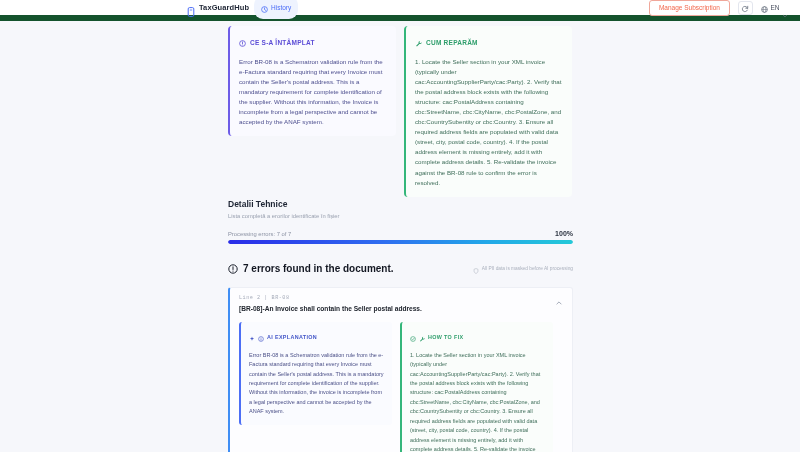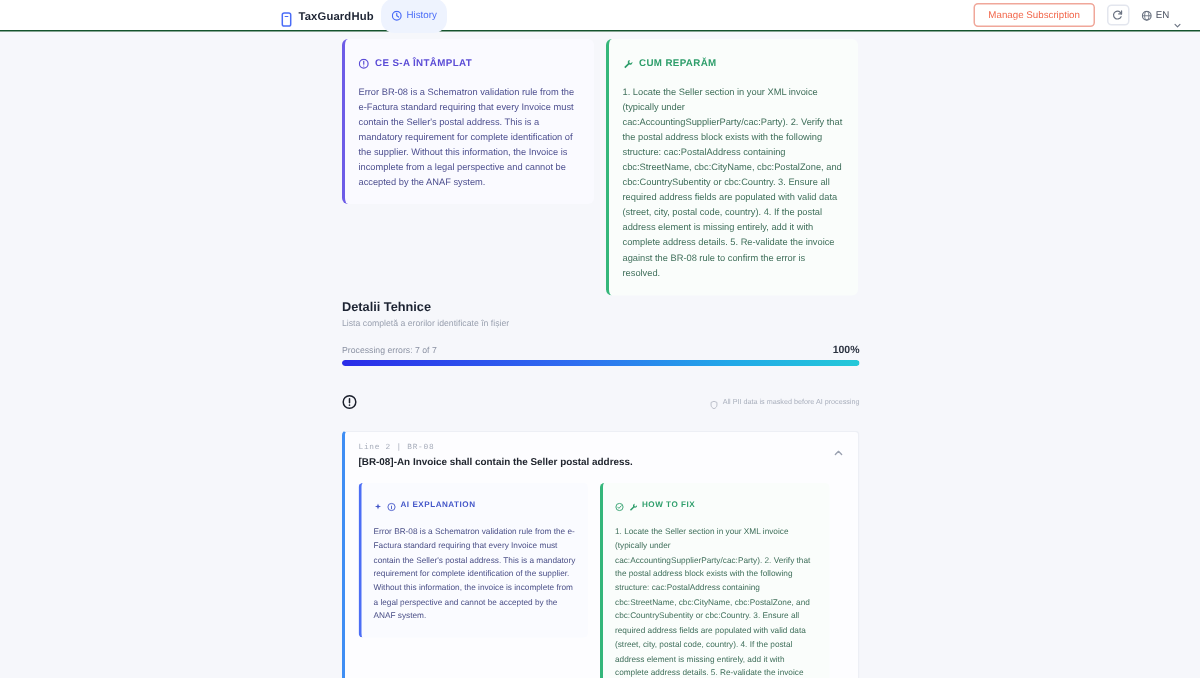--- a/index.html
+++ b/index.html
@@ -8,21 +8,21 @@
     background: #f6f7fb;
     font-family: "Liberation Sans", sans-serif;
     overflow: hidden;
   }
   .page { position: relative; width: 800px; height: 452px; background: #f6f7fb; }
 
   
   .topbar {
     position: absolute; top: 0; left: 0; width: 800px; height: 21px;
     background: #ffffff;
-    border-bottom: 1px solid #14532d;
+    border-bottom: 6px solid #14532d;
     display: flex; align-items: center;
   }
   .brand { position: absolute; left: 187px; display: flex; align-items: center; gap: 4px; }
   .brand-icon { width: 8px; height: 10px; display: block; }
   .brand-name { font-size: 7.5px; color: #1d2433; font-weight: 600; letter-spacing: .1px; }
   .history-btn {
     position: absolute; left: 254px; display: flex; align-items: center; gap: 3px;
     background: #eef3fe; border-radius: 9px; padding: 2.5px 7px;
   }
   .history-btn .lbl { font-size: 6.5px; color: #4a6cf7; font-weight: 500; }
@@ -201,20 +201,21 @@
 
     <div class="err-head">
       <div class="err-head-left">
         <span>
           <svg width="10" height="10" viewBox="0 0 10 10">
               <circle cx="5" cy="5" r="4.2" fill="none" stroke="#1a1f2b" stroke-width="1"></circle>
               <line x1="5" y1="2.8" x2="5" y2="5.5" stroke="#1a1f2b" stroke-width="1" stroke-linecap="round"></line>
               <circle cx="5" cy="7.1" r=".55" fill="#1a1f2b"></circle>
             </svg>
         </span>
+        <span class="err-title">7 errors found in the document.</span>
       </div>
       <div class="pii">
         <span>
           <svg width="6" height="6" viewBox="0 0 8 8">
               <path d="M4 .7l2.6 1v2.4c0 1.5-1.1 2.6-2.6 3.2C2.5 6.7 1.4 5.6 1.4 4.1V1.7z" fill="none" stroke="#b5bac5" stroke-width=".8"></path>
             </svg>
         </span>
         <span class="lbl">All PII data is masked before AI processing</span>
       </div>
     </div>

